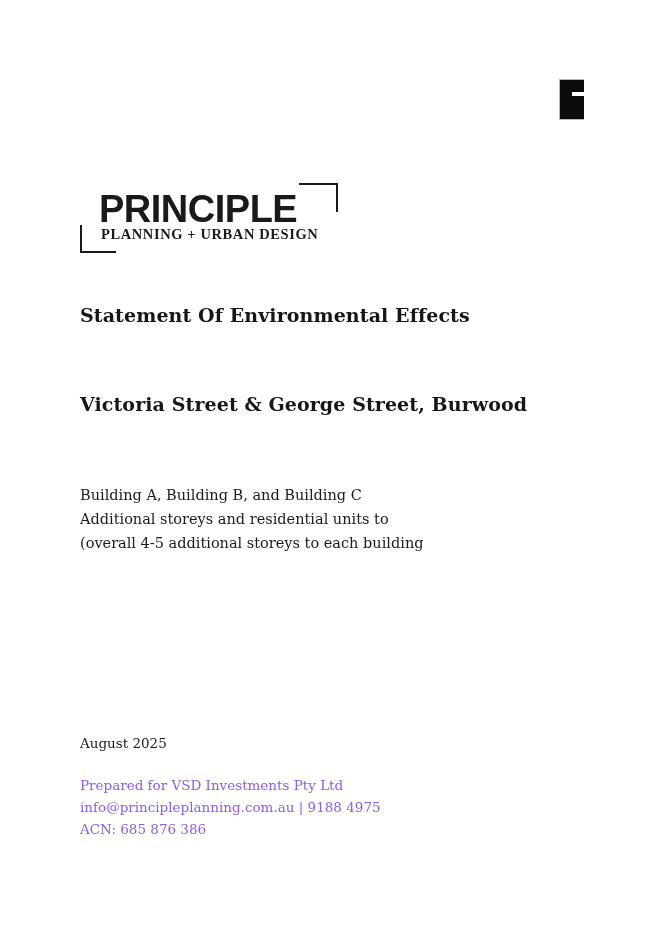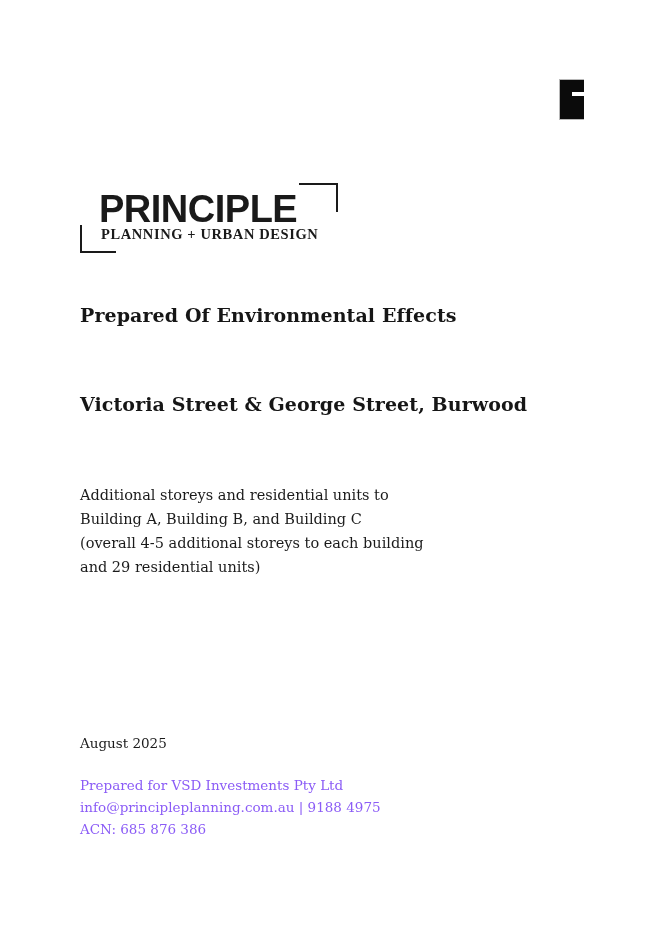--- a/index.html
+++ b/index.html
@@ -150,29 +150,28 @@
     <div class="glyph"></div>
   </div>
 
   <div class="logo">
     <div class="bracket-tr"></div>
     <div class="bracket-bl"></div>
     <div class="wordmark">PRINCIPLE</div>
     <div class="tagline">PLANNING + URBAN DESIGN</div>
   </div>
 
-  <div class="doc-title">Prepared Of Environmental Effects</div>
+  <div class="doc-title">Statement Of Environmental Effects</div>
 
   <div class="doc-subtitle">Victoria Street &amp; George Street, Burwood</div>
 
   <div class="doc-description">
+    <div>Building A, Building B, and Building C</div>
     <div>Additional storeys and residential units to</div>
-    <div>Building A, Building B, and Building C</div>
     <div>(overall 4-5 additional storeys to each building</div>
-    <div>and 29 residential units)</div>
   </div>
 
   <div class="doc-date">August 2025</div>
 
   <div class="doc-contact">
     <div>Prepared for VSD Investments Pty Ltd</div>
     <div>info@principleplanning.com.au | 9188 4975</div>
     <div>ACN: 685 876 386</div>
   </div>
 

